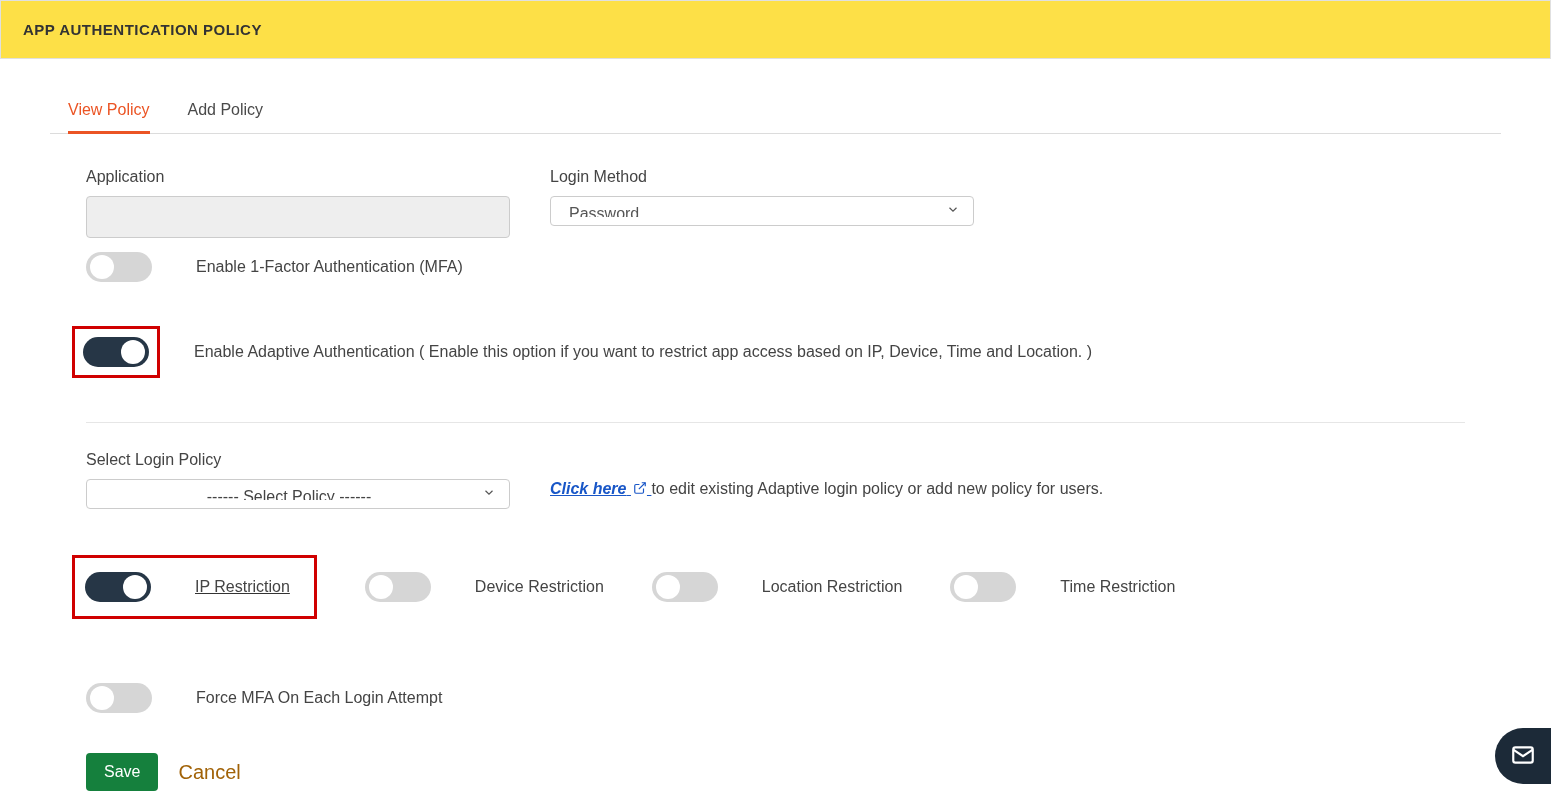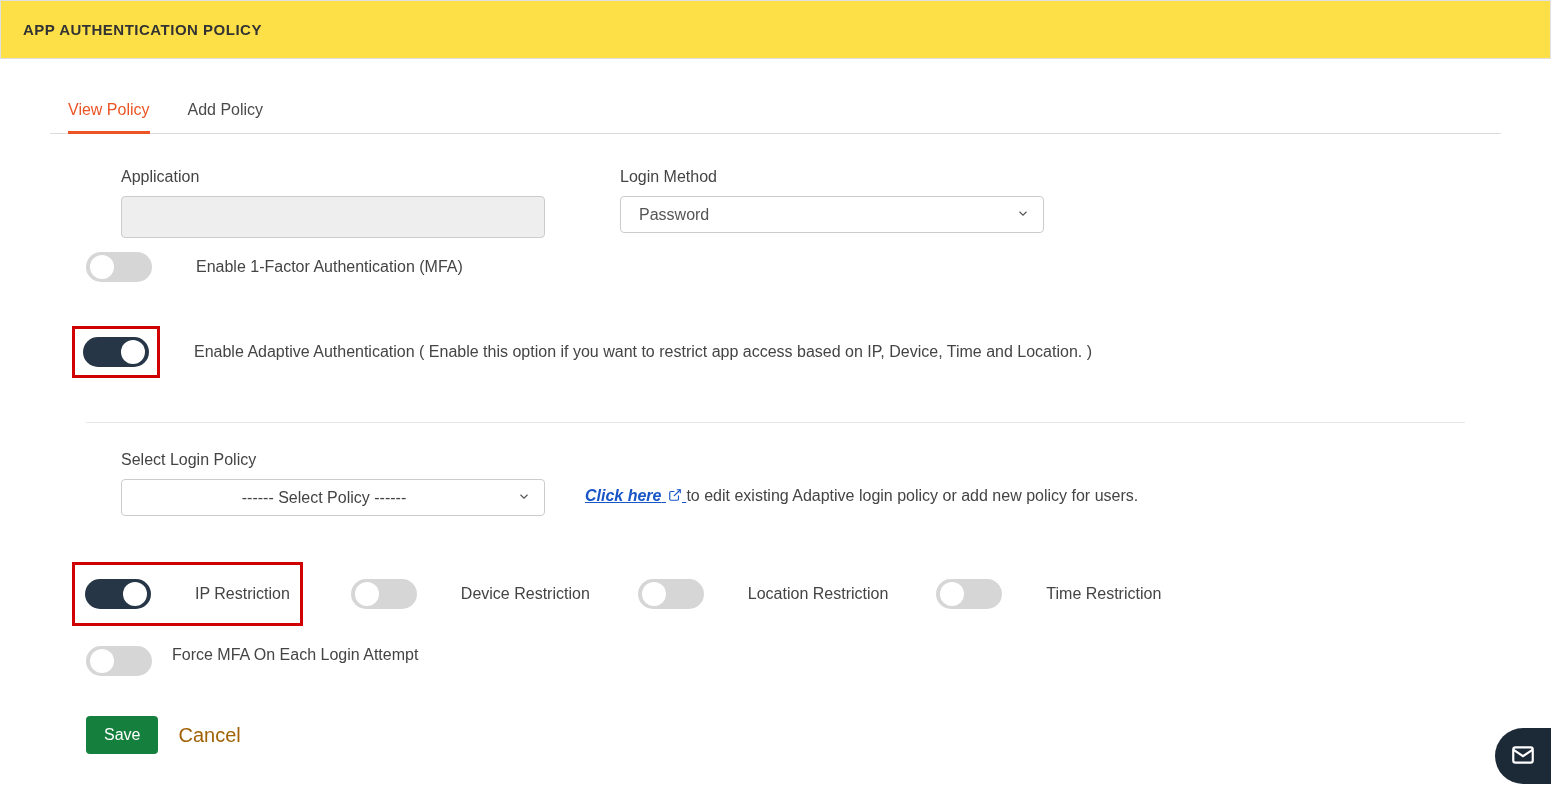--- a/index.html
+++ b/index.html
@@ -47,21 +47,20 @@
   .tabs .tab:first-child { margin-left: 18px; }
   .form-row {
     display: flex;
     gap: 40px;
     margin-bottom: 10px;
     padding-left: 36px;
   }
   .field {
     display: flex;
     flex-direction: column;
-    margin-left: 35px;
   }
   .field-label {
     font-size: 16px;
     color: #444;
     margin-bottom: 10px;
   }
   .text-input {
     width: 424px;
     height: 42px;
     border: 1px solid #ccc;
@@ -69,21 +68,21 @@
     border-radius: 4px;
     padding: 8px 12px;
     font-size: 15px;
   }
   .select-wrap {
     position: relative;
     width: 424px;
   }
   .select-input {
     width: 100%;
-    height: 37px;
+    height: 30px;
     border: 1px solid #ccc;
     background: #fff;
     border-radius: 4px;
     padding: 8px 36px 8px 18px;
     font-size: 16px;
     color: #555;
     appearance: none;
     cursor: pointer;
   }
   .select-wrap .chev {
@@ -179,21 +178,22 @@
     gap: 48px;
     padding-left: 22px;
     margin-top: 46px;
   }
   .restriction-item {
     display: flex;
     align-items: center;
     gap: 44px;
   }
   .restrictions-row .highlight-box {
-    padding: 14px 10px 14px 10px;
+    padding: 14px 24px 14px 10px;
+    text-decoration: underline;
   }
   .actions-row {
     display: flex;
     align-items: center;
     gap: 20px;
     padding-left: 36px;
     margin-top: 40px;
   }
   .btn-save {
     background: #15803d;
@@ -219,23 +219,24 @@
     background: #1c2a38;
     border-radius: 50% 0 0 50%;
     display: flex;
     align-items: center;
     justify-content: center;
     color: #fff;
     cursor: pointer;
   }
   .force-mfa-row {
     display: flex;
-    gap: 20px;
-    padding-left: 36px;
-    margin-top: 20px;
+    align-items: center;
+    gap: 44px;
+    padding-left: 36px;
+    margin-top: 64px;
   }
 </style>
 </head>
 <body>
 
 <div class="header-bar">
   <span>APP AUTHENTICATION POLICY</span>
 </div>
 
 <div class="main">

